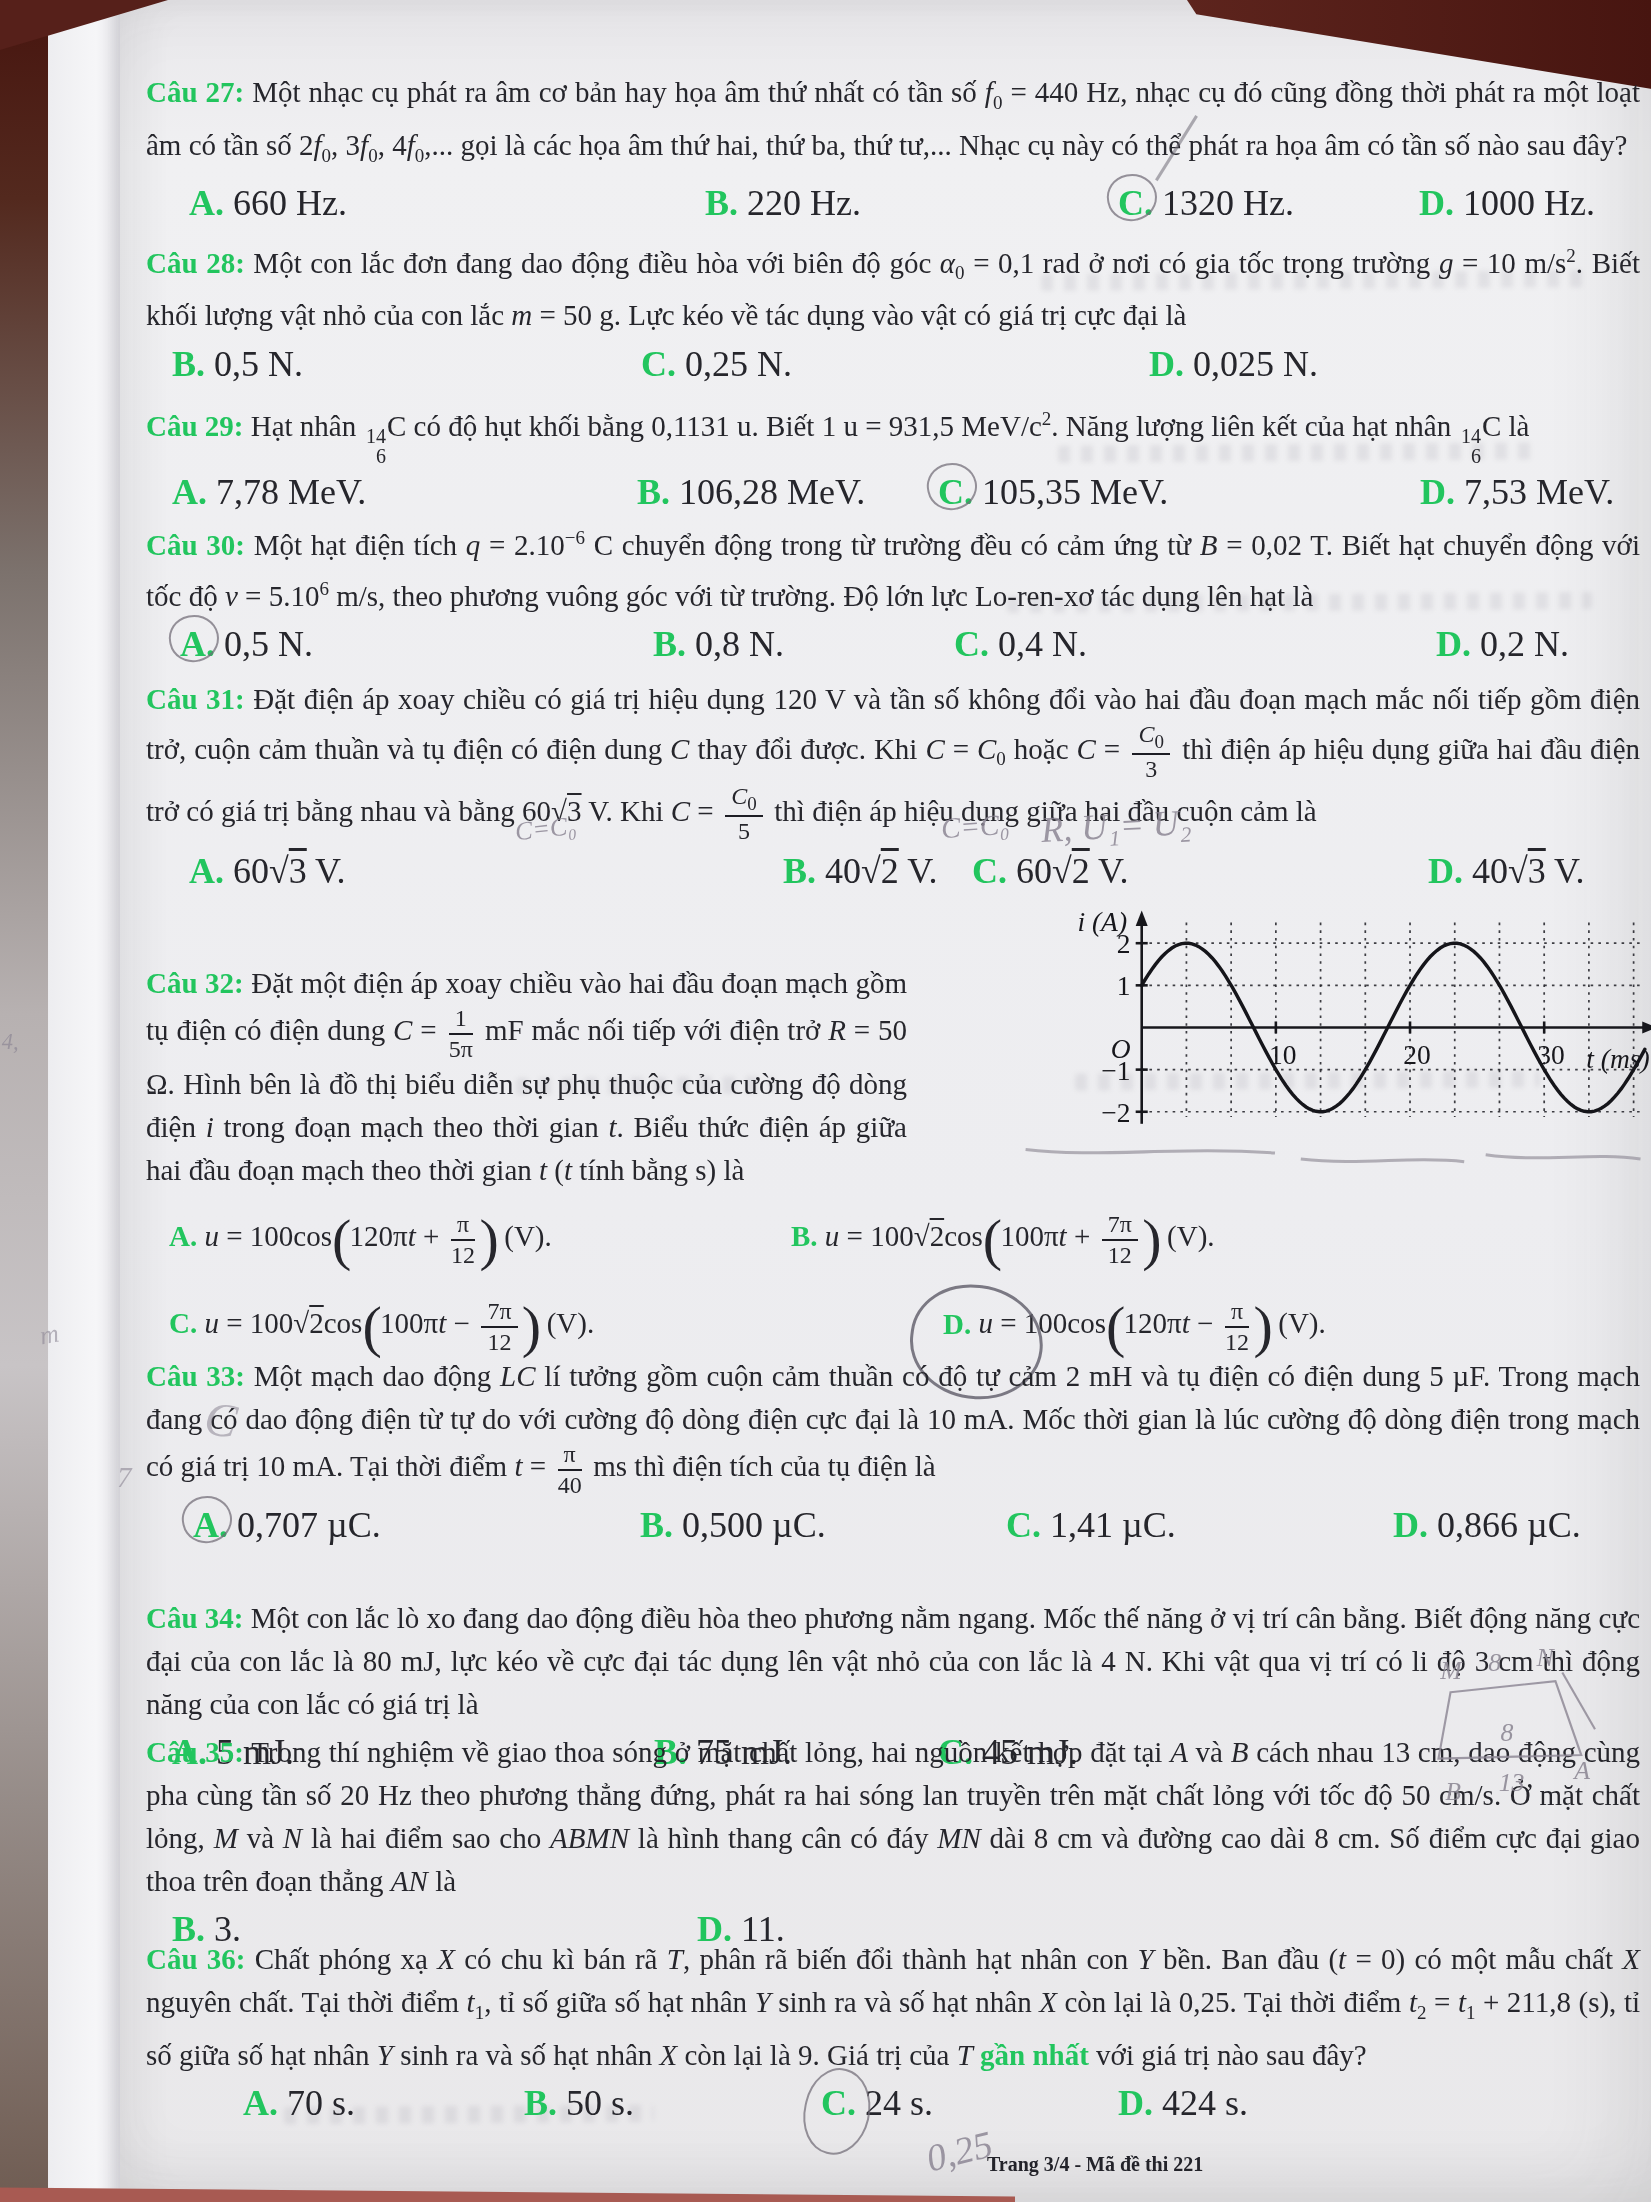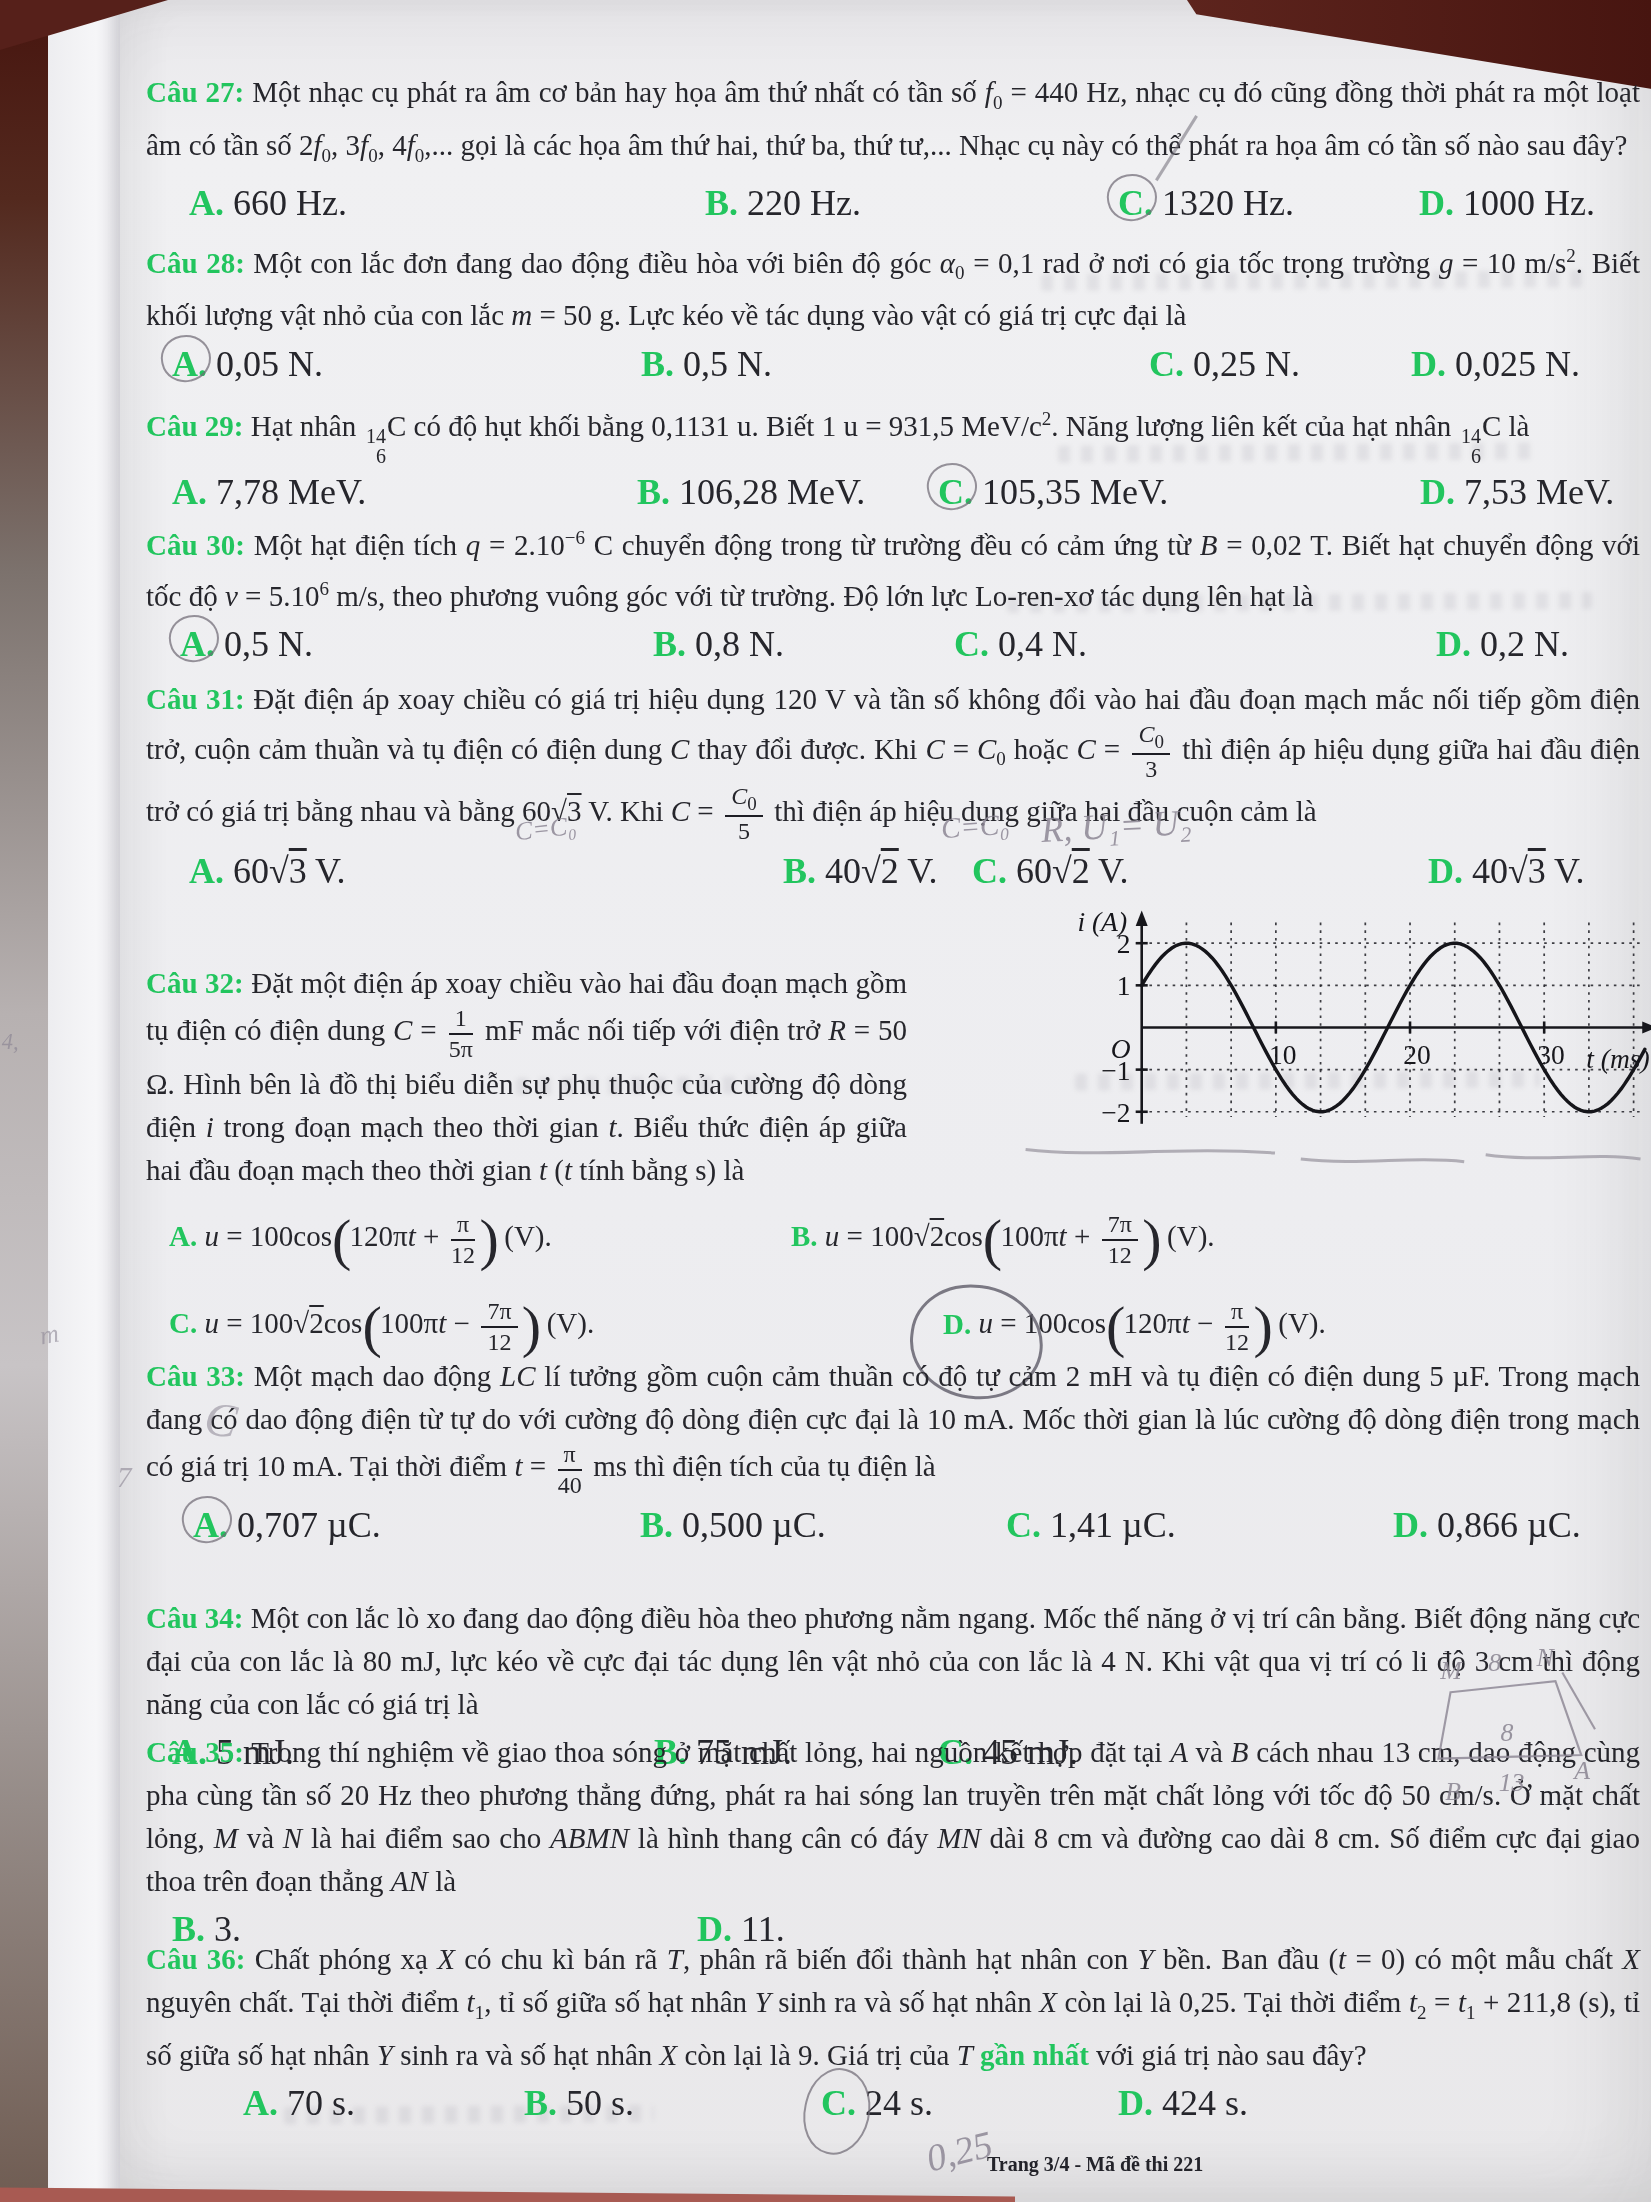--- a/index.html
+++ b/index.html
@@ -101,21 +101,20 @@
       <span class="opt"><b>A.</b> 660 Hz.</span>
       <span class="opt"><b>B.</b> 220 Hz.</span>
       <span class="opt"><b><span class="circ slash">C.</span></b> 1320 Hz.</span>
       <span class="opt"><b>D.</b> 1000 Hz.</span>
     </div>
   </section>
 
   <section class="q" style="top:234px">
     <div class="qbody"><b>Câu 28:</b> Một con lắc đơn đang dao động điều hòa với biên độ góc <i>α</i><sub>0</sub> = 0,1 rad ở nơi có gia tốc trọng trường <i>g</i> = 10 m/s<sup>2</sup>. Biết khối lượng vật nhỏ của con lắc <i>m</i> = 50 g. Lực kéo về tác dụng vào vật có giá trị cực đại là</div>
     <div class="opts" style="--pl:26px;--c1:469px;--c2:508px;--c3:262px">
-      <span class="opt"><b><span class="circ">A.</span></b> 0,05 N.</span>
       <span class="opt"><b>B.</b> 0,5 N.</span>
       <span class="opt"><b>C.</b> 0,25 N.</span>
       <span class="opt"><b>D.</b> 0,025 N.</span>
     </div>
   </section>
 
   <section class="q" style="top:397px">
     <div class="qbody"><b>Câu 29:</b> Hạt nhân <span class="iso">
           <span>14</span>
           <span>6</span>

